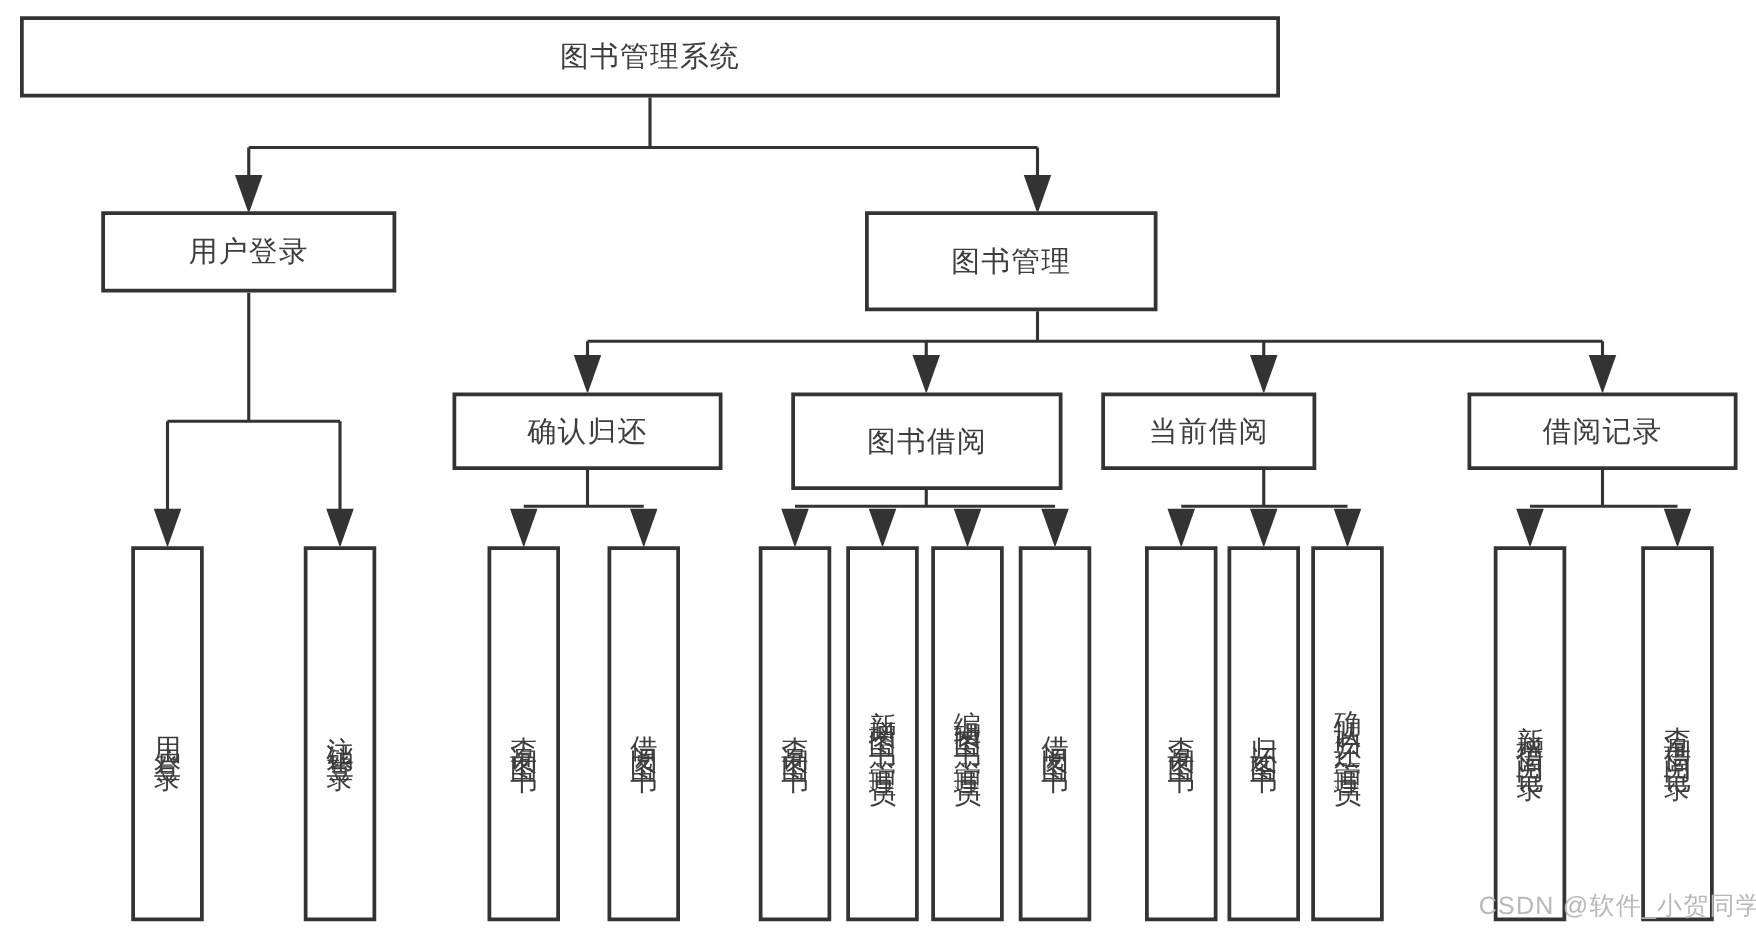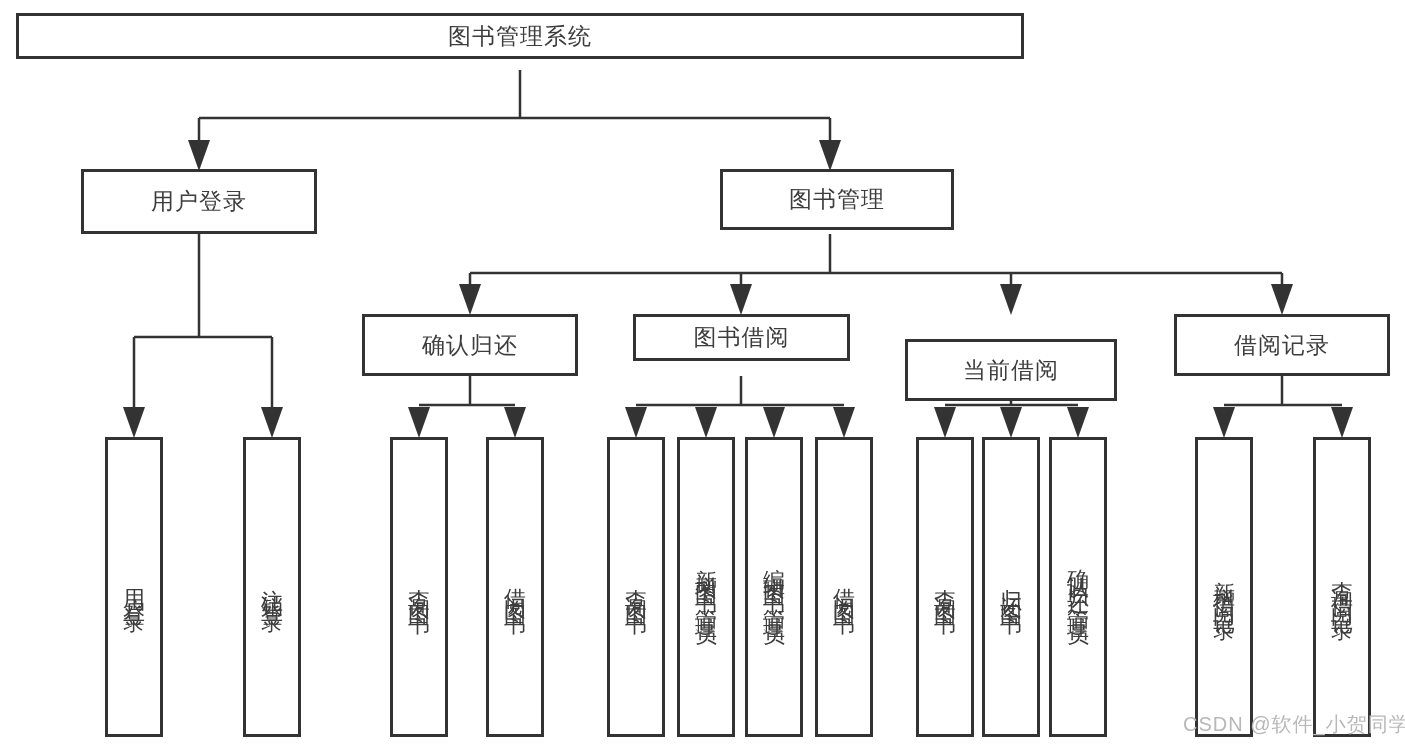--- a/index.html
+++ b/index.html
@@ -95,28 +95,28 @@
     <use href="#arr" x="706" y="438"></use>
     <use href="#arr" x="774" y="438"></use>
     <use href="#arr" x="844" y="438"></use>
     <use href="#arr" x="945" y="438"></use>
     <use href="#arr" x="1011" y="438"></use>
     <use href="#arr" x="1078" y="438"></use>
     <use href="#arr" x="1224" y="438"></use>
     <use href="#arr" x="1342" y="438"></use>
   </svg>
 
-  <div class="hbox" style="left:16px; top:13px; width:1008px; height:46px;">图书管理系统</div>
+  <div class="hbox" style="left:16px; top:13px; width:1008px; height:65px;">图书管理系统</div>
 
   <div class="hbox" style="left:81px; top:169px; width:236px; height:65px;">用户登录</div>
-  <div class="hbox" style="left:720px; top:169px; width:234px; height:61px;">图书管理</div>
+  <div class="hbox" style="left:692px; top:169px; width:234px; height:80px;">图书管理</div>
 
   <div class="hbox" style="left:362px; top:314px; width:216px; height:62px;">确认归还</div>
-  <div class="hbox" style="left:633px; top:314px; width:217px; height:47px;">图书借阅</div>
-  <div class="hbox" style="left:905px; top:314px; width:212px; height:62px;margin-top:25px;">当前借阅</div>
+  <div class="hbox" style="left:633px; top:314px; width:217px; height:78px;">图书借阅</div>
+  <div class="hbox" style="left:881px; top:314px; width:172px; height:62px;">当前借阅</div>
   <div class="hbox" style="left:1174px; top:314px; width:216px; height:62px;">借阅记录</div>
 
   <div class="vbox" style="left:105px;">
     <span class="vtext">用户登录</span>
   </div>
   <div class="vbox" style="left:243px;">
     <span class="vtext">注销登录</span>
   </div>
 
   <div class="vbox" style="left:390px;">

